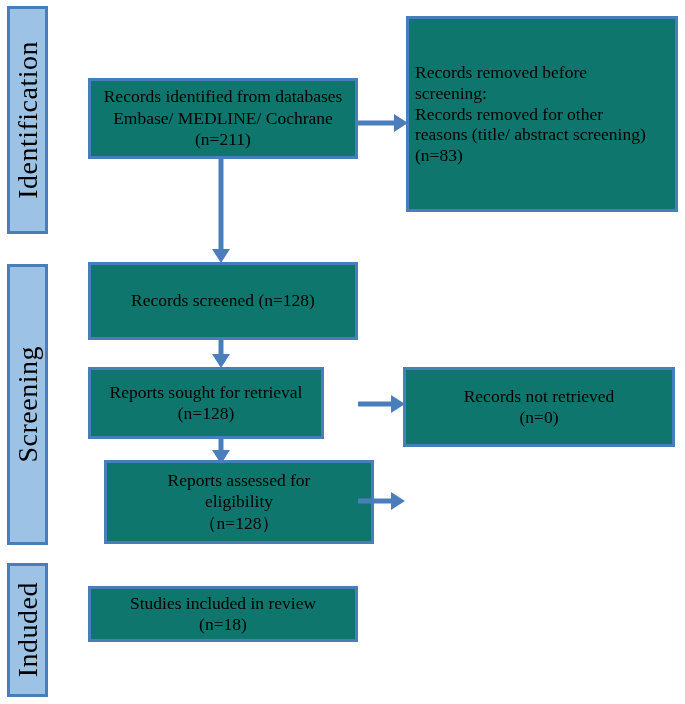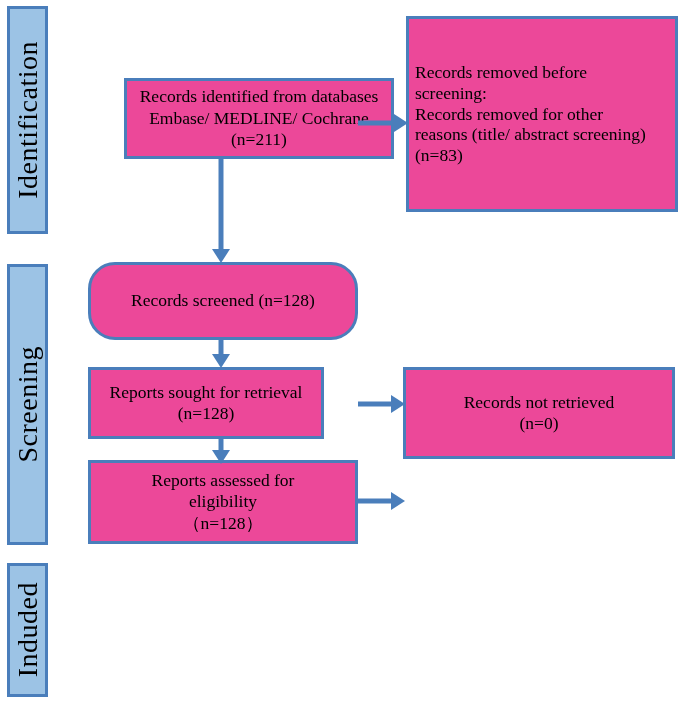--- a/index.html
+++ b/index.html
@@ -35,21 +35,21 @@
     font-size: 28px;
     line-height: 1;
     letter-spacing: 0.5px;
     white-space: nowrap;
     color: #000000;
   }
 
   
   .flow-box {
     position: absolute;
-    background: #ec4899;
+    background: #0f766e;
     border: 3px solid #4A7EBB;
     box-sizing: border-box;
     display: flex;
     flex-direction: column;
     justify-content: center;
   }
   .flow-box.align-center { align-items: center; }
   .flow-box-text {
     font-size: 17.5px;
     line-height: 1.22;
@@ -80,55 +80,59 @@
   </div>
 
   <div class="stage-bar" style="left:7px; top:264px; width:41px; height:281px;">
     <span class="stage-bar-label">Screening</span>
   </div>
 
   <div class="stage-bar" style="left:7px; top:563px; width:41px; height:134px;">
     <span class="stage-bar-label">Induded</span>
   </div>
 
-  <div class="flow-box align-center" style="left:88px; top:78px; width:270px; height:81px;margin-left:36px;">
+  <div class="flow-box align-center" style="left:88px; top:78px; width:270px; height:81px;">
     <div class="flow-box-text">Records identified from databases
 Embase/ MEDLINE/ Cochrane
 (n=211)</div>
   </div>
 
   <div class="flow-box" style="left:406px; top:16px; width:272px; height:196px;">
     <div class="flow-box-text left tight">Records removed before
 screening:
 Records removed for other
 reasons (title/ abstract screening)
 (n=83)</div>
   </div>
 
-  <div class="flow-box align-center" style="left:88px; top:262px; width:270px; height:78px;border-radius:27px;">
+  <div class="flow-box align-center" style="left:88px; top:262px; width:270px; height:78px;">
     <div class="flow-box-text">Records screened (n=128)</div>
   </div>
 
   <div class="flow-box align-center" style="left:88px; top:367px; width:236px; height:72px;">
     <div class="flow-box-text">Reports sought for retrieval
 (n=128)</div>
   </div>
 
-  <div class="flow-box align-center" style="left:403px; top:367px; width:272px; height:92px;">
+  <div class="flow-box align-center" style="left:403px; top:367px; width:272px; height:80px;">
     <div class="flow-box-text">Records not retrieved
 (n=0)</div>
   </div>
 
-  <div class="flow-box align-center" style="left:88px; top:460px; width:270px; height:84px;">
+  <div class="flow-box align-center" style="left:104px; top:460px; width:270px; height:84px;">
     <div class="flow-box-text">Reports assessed for
 eligibility
 （n=128）</div>
   </div>
 
 
+  <div class="flow-box align-center" style="left:88px; top:586px; width:270px; height:56px;">
+    <div class="flow-box-text">Studies included in review
+(n=18)</div>
+  </div>
 
   <div class="connector" style="left:356px; top:110px; width:54px; height:26px;">
     <svg width="54" height="26" viewBox="0 0 54 26">
       <line x1="2" y1="13" x2="38" y2="13" stroke="#4A7EBB" stroke-width="5"></line>
       <polygon points="38,4 52,13 38,22" fill="#4A7EBB"></polygon>
     </svg>
   </div>
 
   <div class="connector" style="left:207px; top:157px; width:28px; height:108px;">
     <svg width="28" height="108" viewBox="0 0 28 108">

